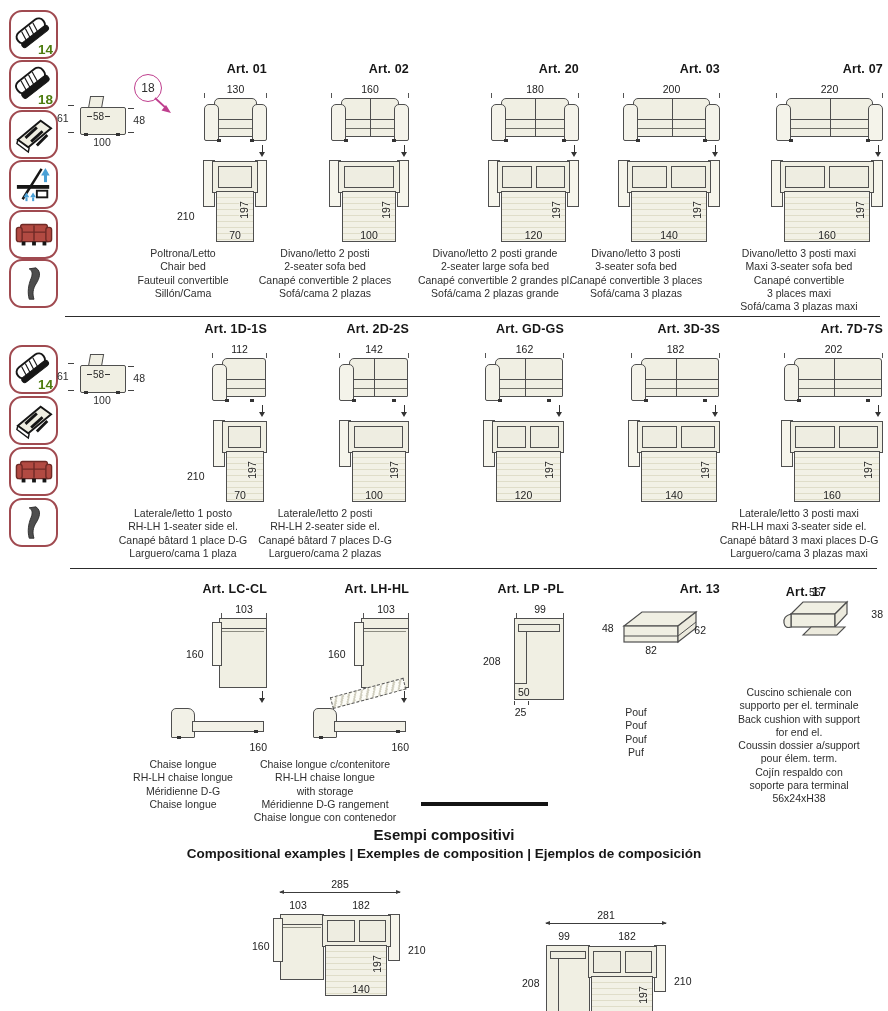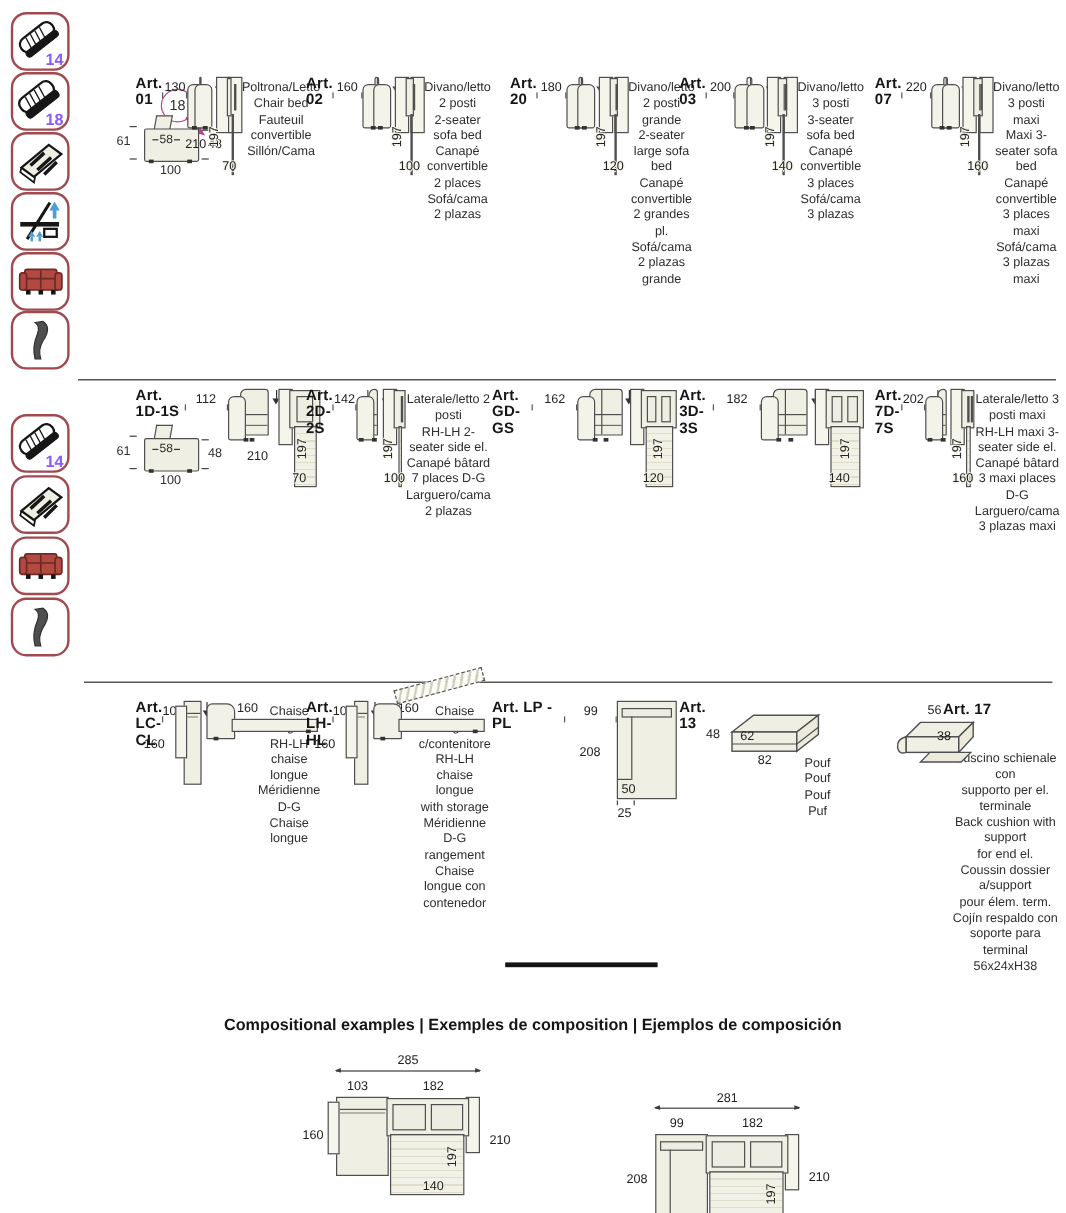--- a/index.html
+++ b/index.html
@@ -3,37 +3,37 @@
 <meta charset="utf-8">
 <style>
   html,body{margin:0;padding:0;background:#fff;}
   .page{position:relative;width:888px;height:1011px;background:#fff;overflow:hidden;
         font-family:"Liberation Sans",sans-serif;color:#2d2d2d;}
   .abs{position:absolute;}
   
   .licon{position:absolute;left:9px;width:45px;height:45px;border:2.4px solid #a04a50;
          border-radius:13px;background:#fff;display:flex;align-items:center;justify-content:center;}
   .licon svg{width:38px;height:38px;}
-  .licon .num{position:absolute;right:3px;bottom:0px;font-weight:bold;font-size:13.5px;color:#8b5cf6;}
+  .licon .num{position:absolute;right:3px;bottom:0px;font-weight:bold;font-size:13.5px;color:#4d7c0f;}
   
   .badge{position:absolute;left:134px;top:74px;width:26px;height:26px;border:1.6px solid #bf3f8e;
          border-radius:50%;display:flex;align-items:center;justify-content:center;font-size:12px;background:#fff;}
   
-  .sv{position:absolute;width:90px;height:54px;font-size:10.5px;margin-left:40px;}
+  .sv{position:absolute;width:90px;height:54px;font-size:10.5px;}
   .sv .body{position:absolute;left:24px;top:13px;width:44px;height:26px;background:#f0efe3;border:1.2px solid #4f4f4f;border-radius:2px;}
   .sv .back{position:absolute;left:33px;top:2px;width:12px;height:12px;background:#f0efe3;border:1.2px solid #4f4f4f;border-bottom:none;transform:skewX(-10deg);}
   .sv .d58{position:absolute;left:30px;top:17px;display:flex;align-items:center;font-size:10px;}
   .sv .d58::before,.sv .d58::after{content:"";width:5px;height:1px;background:#333;margin:0 1px;}
   .sv .d61{position:absolute;left:1px;top:18px;}
   .sv .d48{position:absolute;right:1px;top:20px;}
   .sv .d100{position:absolute;left:24px;width:44px;top:42px;text-align:center;}
   .sv .ft{position:absolute;width:4px;height:3px;background:#333;top:39px;}
   .sv .tick{position:absolute;width:6px;height:1px;background:#444;}
   
-  .col{position:absolute;width:154px;display:flex;align-items:flex-start;}
+  .col{position:absolute;width:154px;display:flex;flex-direction:column;align-items:flex-end;}
   .art-title{font-weight:bold;font-size:12.5px;color:#161616;height:16px;letter-spacing:.2px;}
   .dim{font-size:10.5px;color:#222;}
   .dim-top{position:relative;height:13px;margin-top:5px;text-align:center;}
   .dim-top::before,.dim-top::after{content:"";position:absolute;bottom:-2px;width:1px;height:5px;background:#555;}
   .dim-top::before{left:0;} .dim-top::after{right:0;}
   
   .sofa{position:relative;height:44px;margin-top:2px;}
   .sofa .arm{position:absolute;bottom:1px;width:13px;height:35px;background:#f4f3ea;border:1.2px solid #4f4f4f;border-radius:5px 5px 2px 2px;}
   .sofa .arm.l{left:0;} .sofa .arm.r{right:0;}
   .sofa .body{position:absolute;left:10px;right:10px;top:0;bottom:5px;background:#f0efe3;border:1.2px solid #4f4f4f;border-radius:5px 5px 1px 1px;}
@@ -433,20 +433,26 @@
     <div class="bed noR" style="width:54px">
       <div class="arm l"></div>
       <div class="head">
           <div class="pil s"></div>
         </div>
       <div class="mat"></div>
       <div class="dim d197 halo">197</div>
       <div class="dim dW halo">70</div>
       <div class="dim d210">210</div>
     </div>
+    <div class="caps">
+      <div>Laterale/letto 1 posto</div>
+        <div>RH-LH 1-seater side el.</div>
+      <div>Canapé bâtard 1 place D-G</div>
+        <div>Larguero/cama 1 plaza</div>
+    </div>
   </div>
 
   <div class="col" style="left:255px;top:322px">
     <div class="art-title">Art. 2D-2S</div>
     <div class="dim dim-top" style="width:70px">142</div>
     <div class="sofa noR" style="width:70px">
       <div class="body"></div>
         <div class="h1"></div>
         <div class="h2"></div>
         <div class="vsplit"></div>
@@ -669,20 +675,21 @@
       <div>56x24xH38</div>
     </div>
   </div>
 
   <div class="abs" style="left:729px;top:582px;width:154px;text-align:center">
     <span class="art-title">Art. 17</span>
   </div>
 
   <div class="thickrule" style="left:421px;top:802px;width:127px"></div>
 
+  <div class="ex-title" style="top:826px;font-size:15px">Esempi compositivi</div>
   <div class="ex-title" style="top:846px;font-size:13.5px">Compositional examples | Exemples de composition | Ejemplos de composición</div>
 
   <div class="comp" style="left:258px;top:878px">
     <div class="dim ctr" style="position:absolute;left:22px;top:0;width:120px">285</div>
     <div class="aline" style="left:22px;width:120px"></div>
     <div class="dim ctr" style="position:absolute;left:16px;top:21px;width:48px">103</div>
     <div class="dim ctr" style="position:absolute;left:64px;top:21px;width:78px">182</div>
     <div class="chz" style="position:absolute;left:22px;top:36px;width:42px;height:64px;margin:0">
       <div class="backl"></div>
         <div class="backl2"></div>

